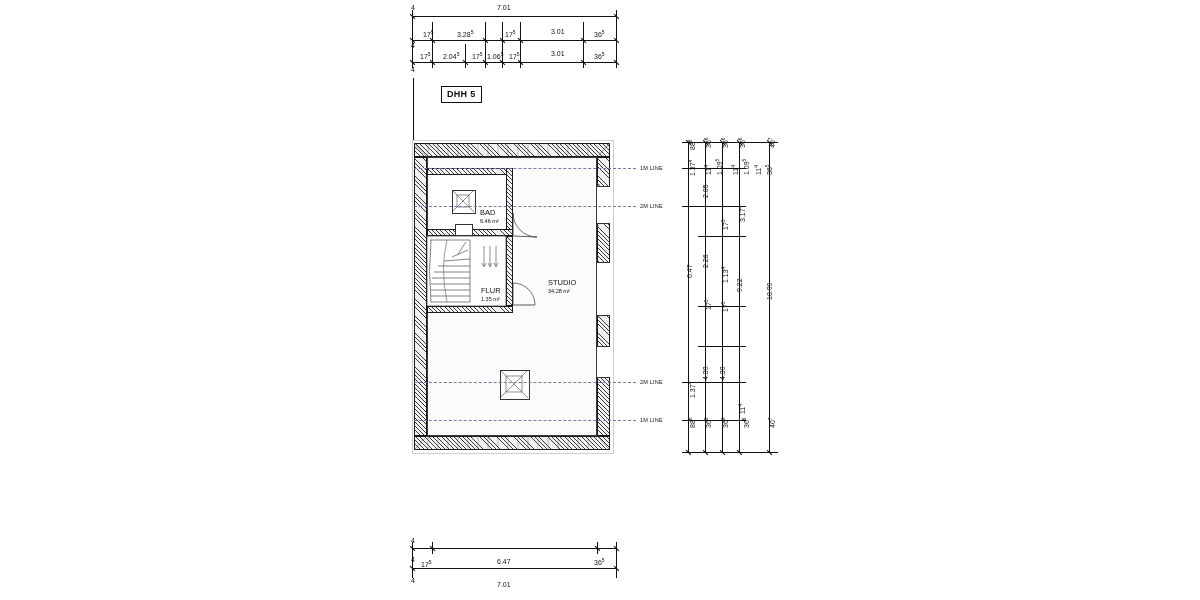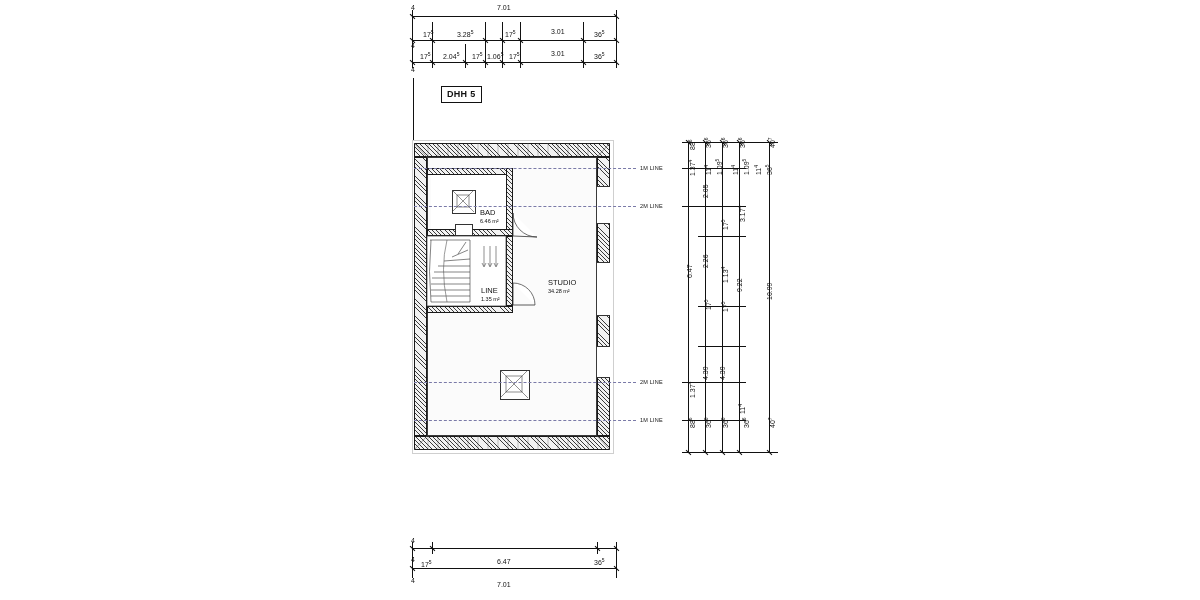--- a/index.html
+++ b/index.html
@@ -261,21 +261,21 @@
   <div class="axis-label" style="left:640px; top:165px;">1M LINE</div>
   <div class="axis-label" style="left:640px; top:203px;">2M LINE</div>
   <div class="axis-label" style="left:640px; top:379px;">2M LINE</div>
   <div class="axis-label" style="left:640px; top:417px;">1M LINE</div>
 
   <div class="room-label" style="left:480px; top:209px;">
     <div class="name">BAD</div>
     <div class="area">6.46 m²</div>
   </div>
   <div class="room-label" style="left:481px; top:287px;">
-    <div class="name">LINE</div>
+    <div class="name">FLUR</div>
     <div class="area">1.35 m²</div>
   </div>
   <div class="room-label" style="left:548px; top:279px;">
     <div class="name">STUDIO</div>
     <div class="area">34.28 m²</div>
   </div>
 
   <div class="dimline vline" style="left:688px; top:142px; height:310px;"></div>
   <div class="dimline vline" style="left:705px; top:142px; height:310px;"></div>
   <div class="dimline vline" style="left:722px; top:142px; height:310px;"></div>

